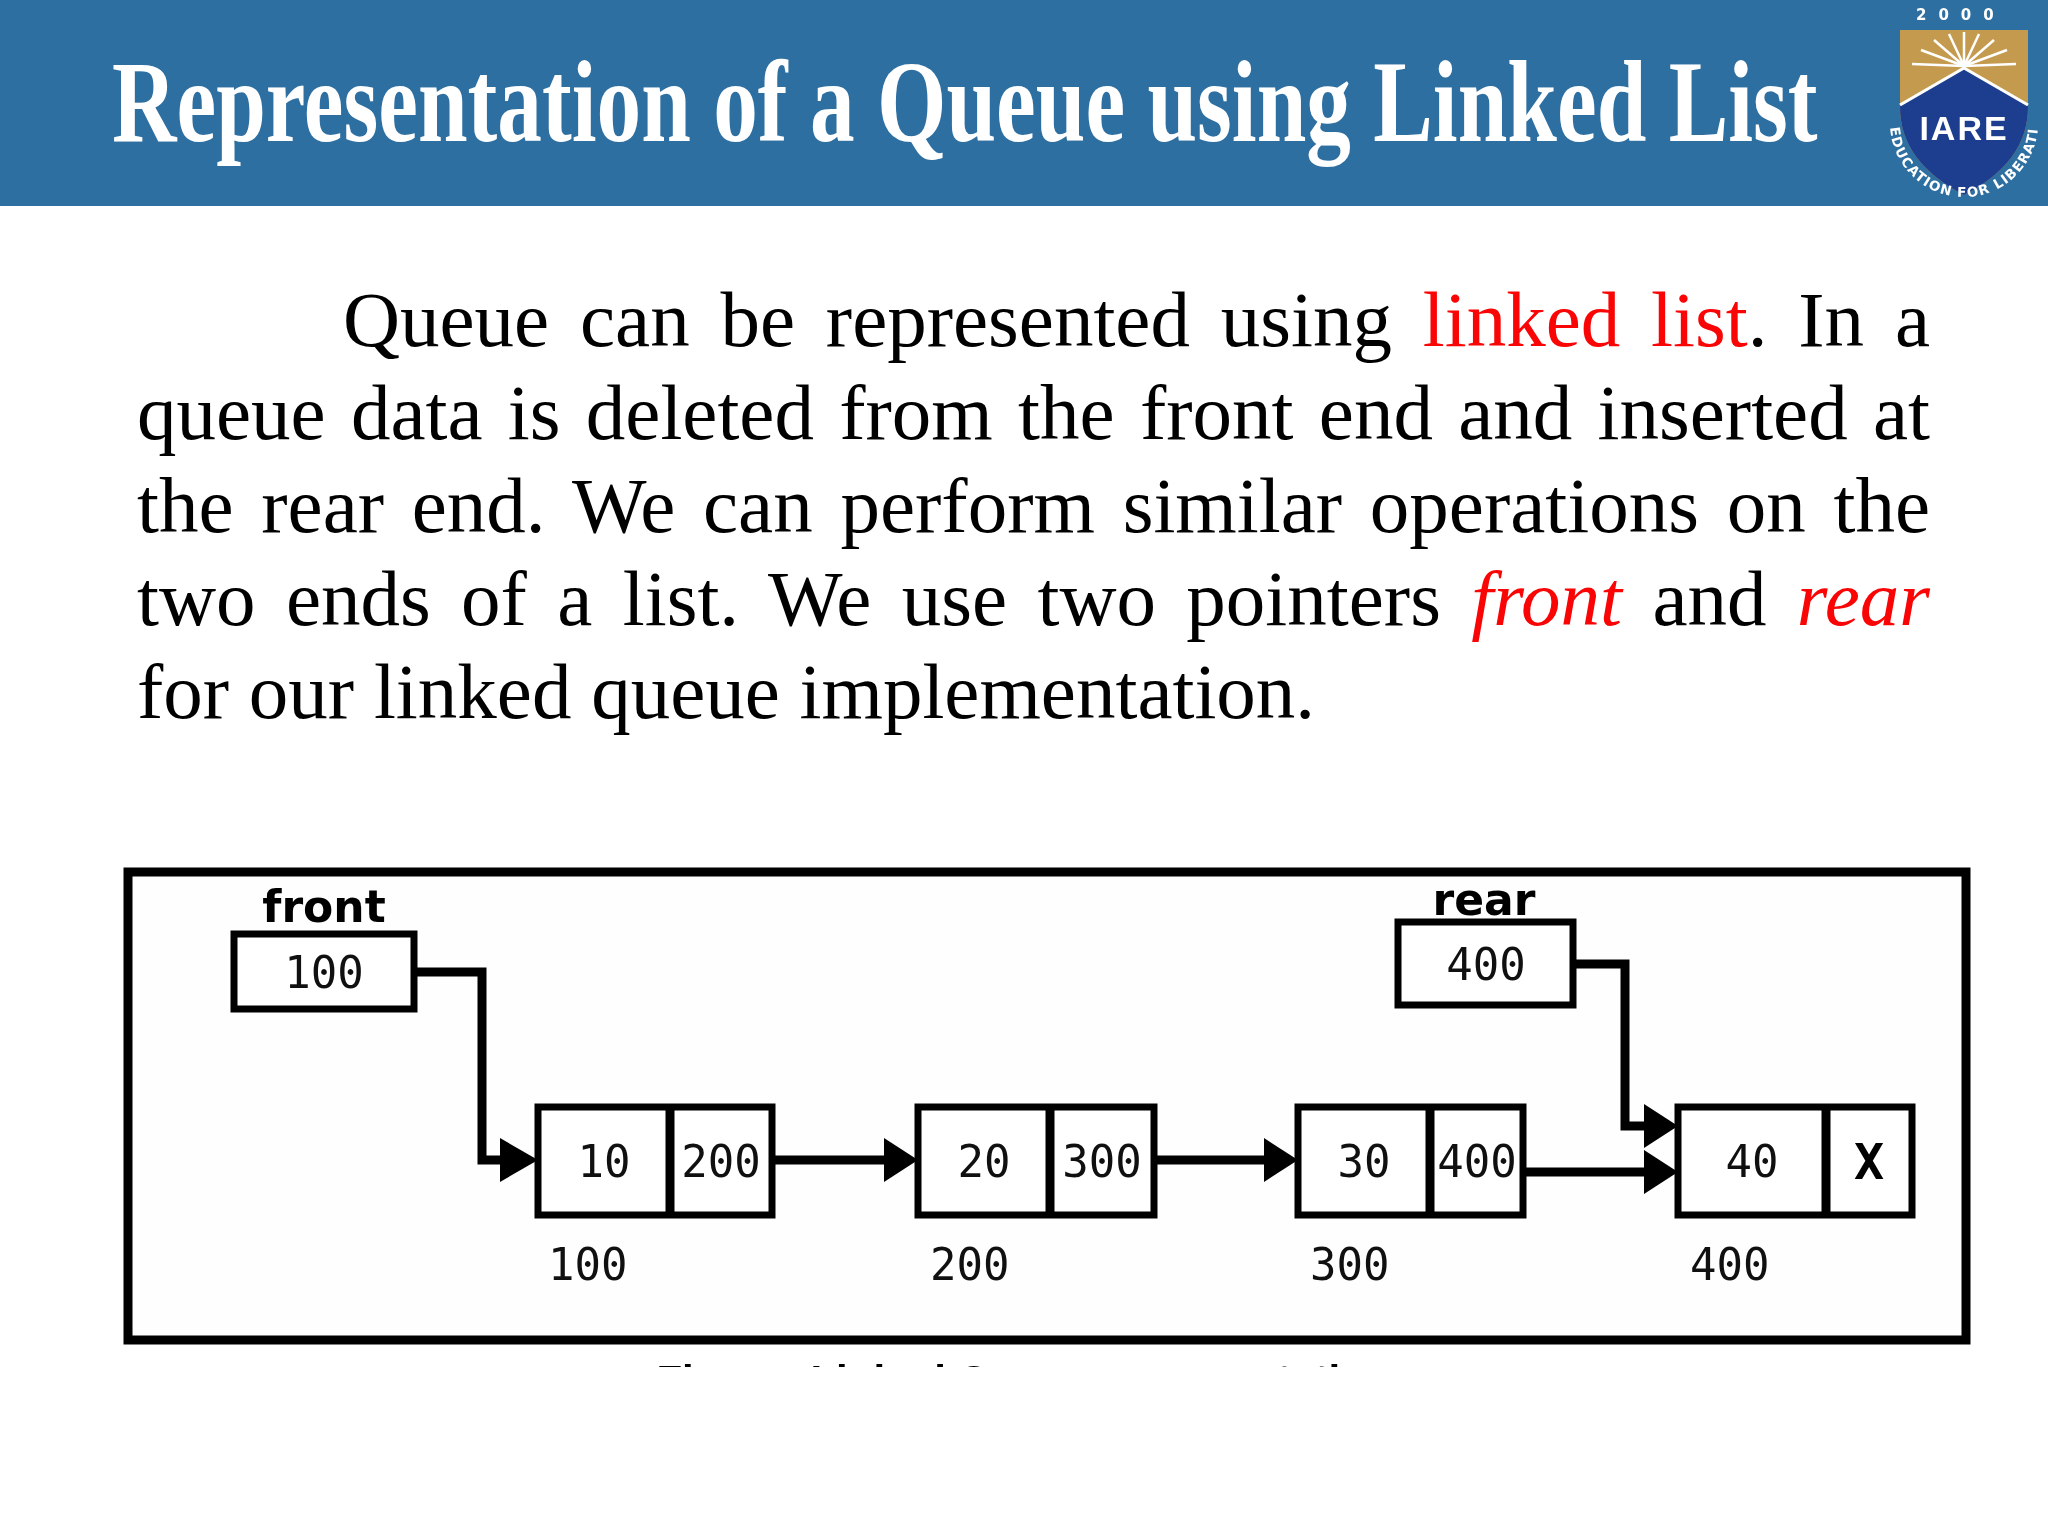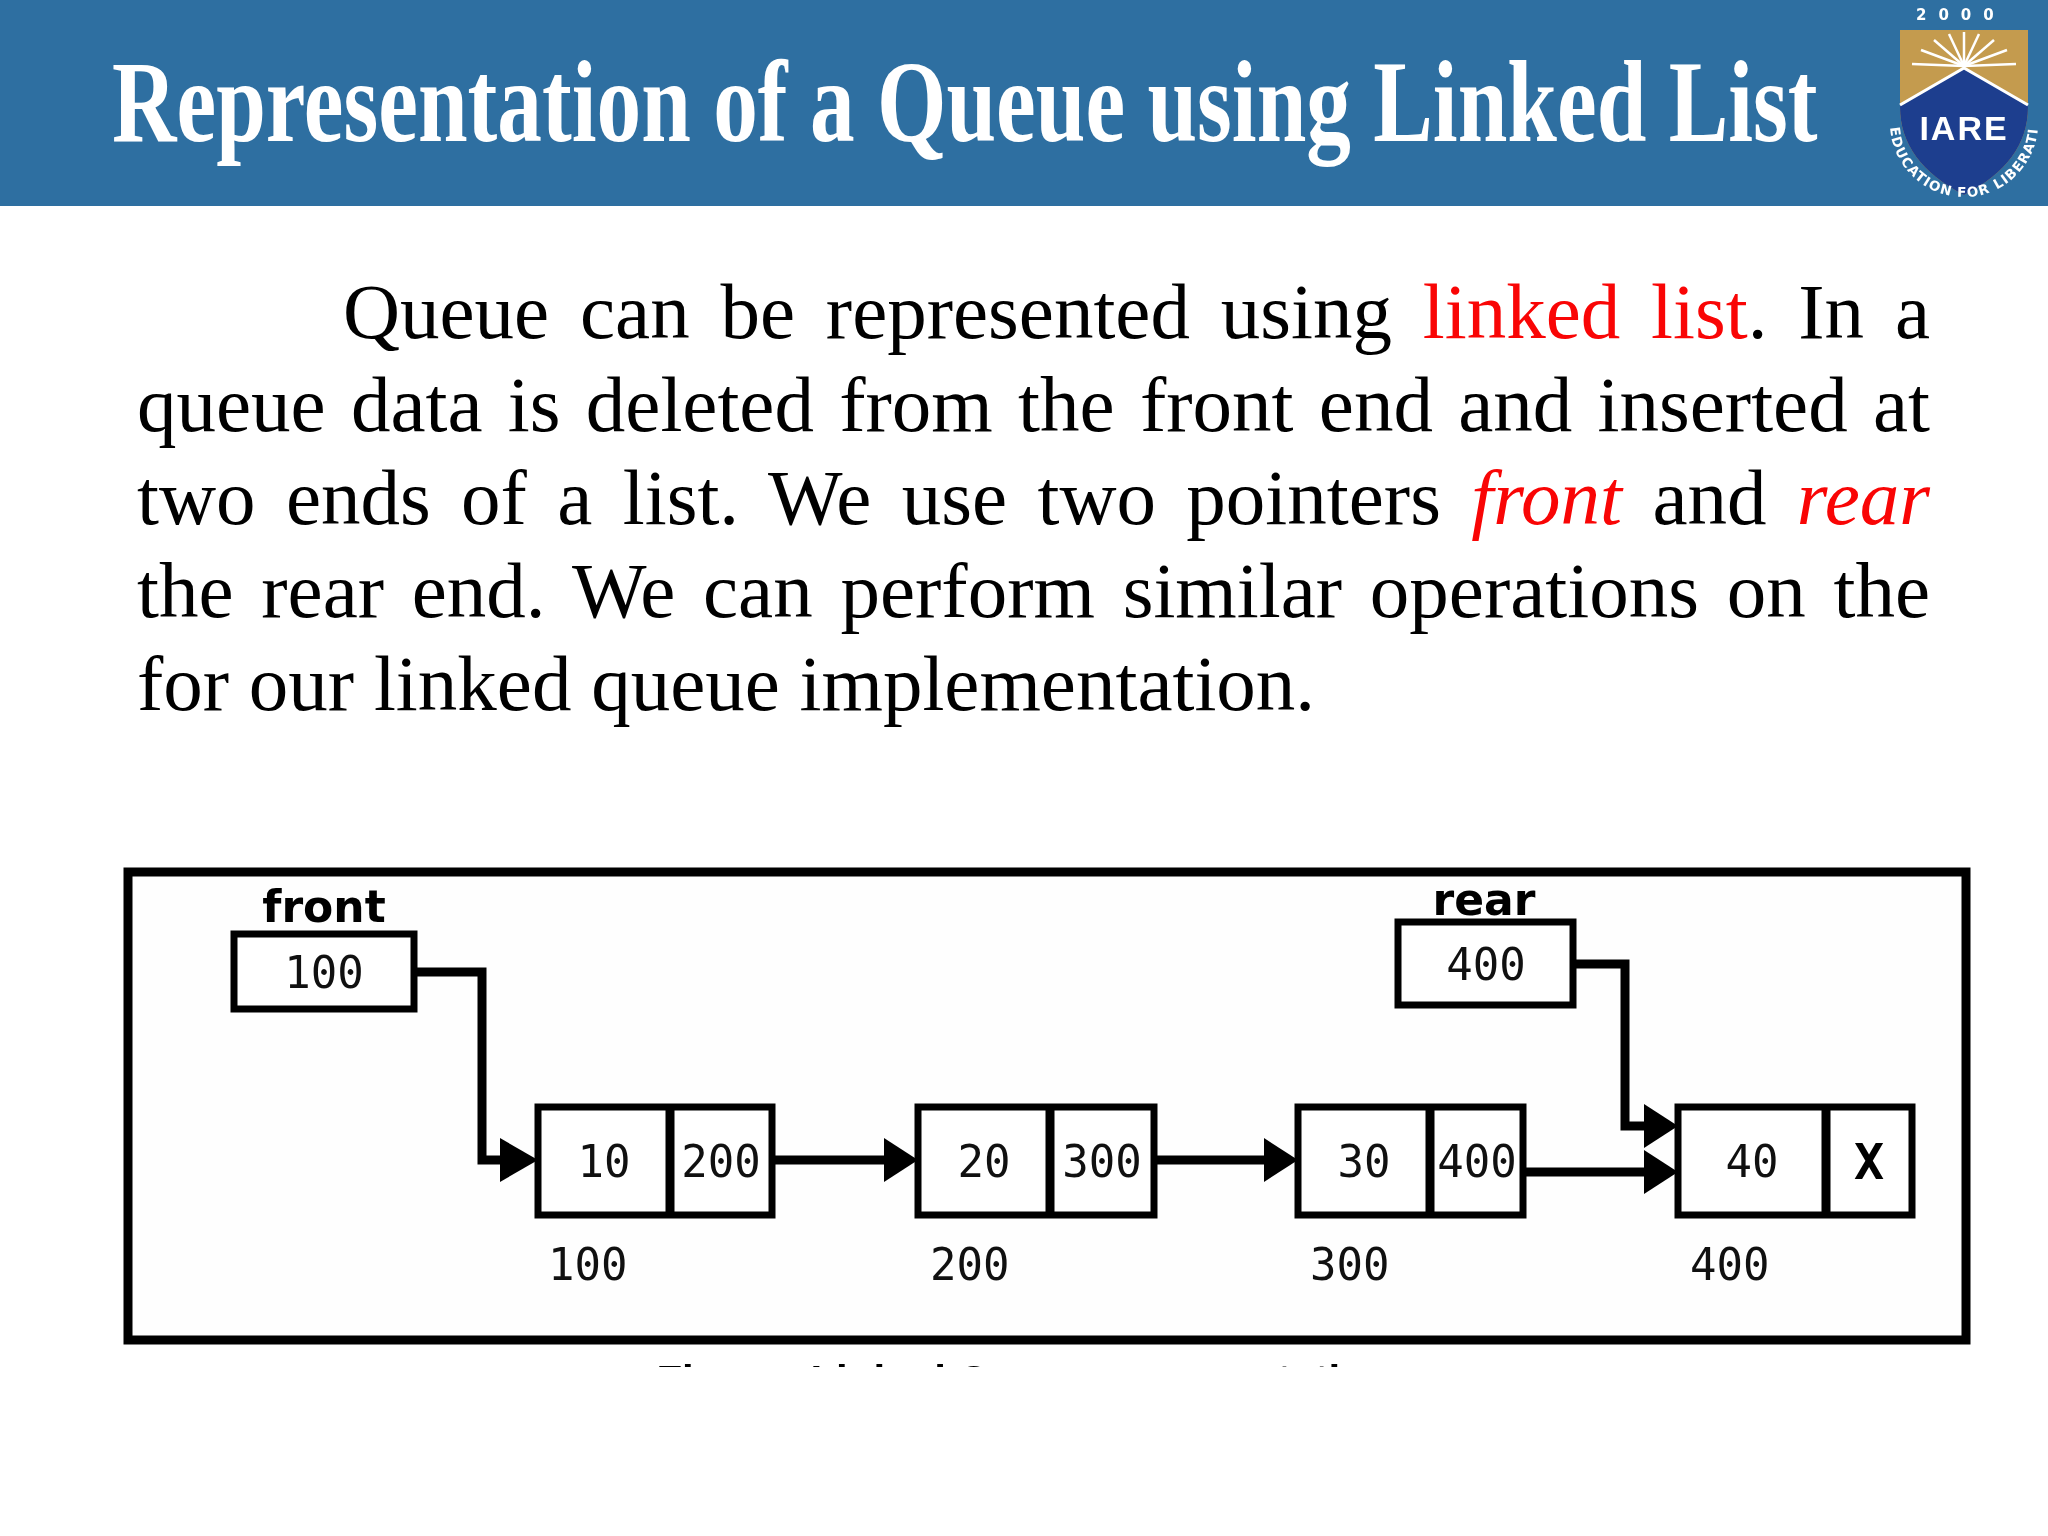--- a/index.html
+++ b/index.html
@@ -21,21 +21,21 @@
   .logo{position:absolute;left:1884px;top:2px;}
   
   .para{
     position:absolute;left:137px;top:265px;width:1793px;
     font-size:79px;color:#000000;
   }
   .pline{
     height:93px;line-height:93px;white-space:nowrap;
     text-align:justify;text-align-last:justify;text-justify:inter-word;
   }
-  .pline.indent{text-indent:206px;}
+  .pline.indent{text-indent:206px;margin-top:8px;}
   .pline.last{text-align:center;text-align-last:left;}
   .seg-normal{color:#000000;}
   .seg-red{color:#f90505;}
   .seg-red-italic{color:#f90505;font-style:italic;}
   
   .diagram{position:absolute;left:0;top:850px;}
   .dline{stroke:#000;stroke-width:9;fill:none;}
   .dbox{stroke:#000;stroke-width:7;fill:#ffffff;}
   .douter{stroke:#000;stroke-width:9;fill:#fefefe;}
   .dnum{font-family:"DejaVu Sans Mono",monospace;font-size:44px;fill:#101010;}
@@ -87,22 +87,22 @@
       <path id="mottoArc" d="M 6 121 A 74 74 0 0 0 154 121" fill="none"></path>
       <text class="logo-motto">
         <textPath href="#mottoArc" startOffset="2%">EDUCATION FOR LIBERATION</textPath>
       </text>
     </svg>
   </div>
 
   <div class="para">
     <div class="pline indent"><span class="seg-normal">Queue can  be represented using </span><span class="seg-red">linked list</span><span class="seg-normal">. In a</span></div>
     <div class="pline"><span class="seg-normal">queue data is deleted from the front end and inserted at</span></div>
+    <div class="pline"><span class="seg-normal">the rear end. We can perform similar operations on the</span></div>
     <div class="pline"><span class="seg-normal">two ends of a list. We use two pointers </span><span class="seg-red-italic">front</span><span class="seg-normal"> and </span><span class="seg-red-italic">rear</span></div>
-    <div class="pline"><span class="seg-normal">the rear end. We can perform similar operations on the</span></div>
     <div class="pline last"><span class="seg-normal">for our linked queue implementation.</span></div>
   </div>
 
   <svg class="diagram" width="2048" height="560" viewBox="0 0 2048 560">
 
     <rect class="douter" x="128" y="22" width="1838" height="468"></rect>
 
     <g>
       <text class="dlabel" x="324" y="72" text-anchor="middle">front</text>
       <rect class="dbox" x="234" y="84" width="180" height="75"></rect>

